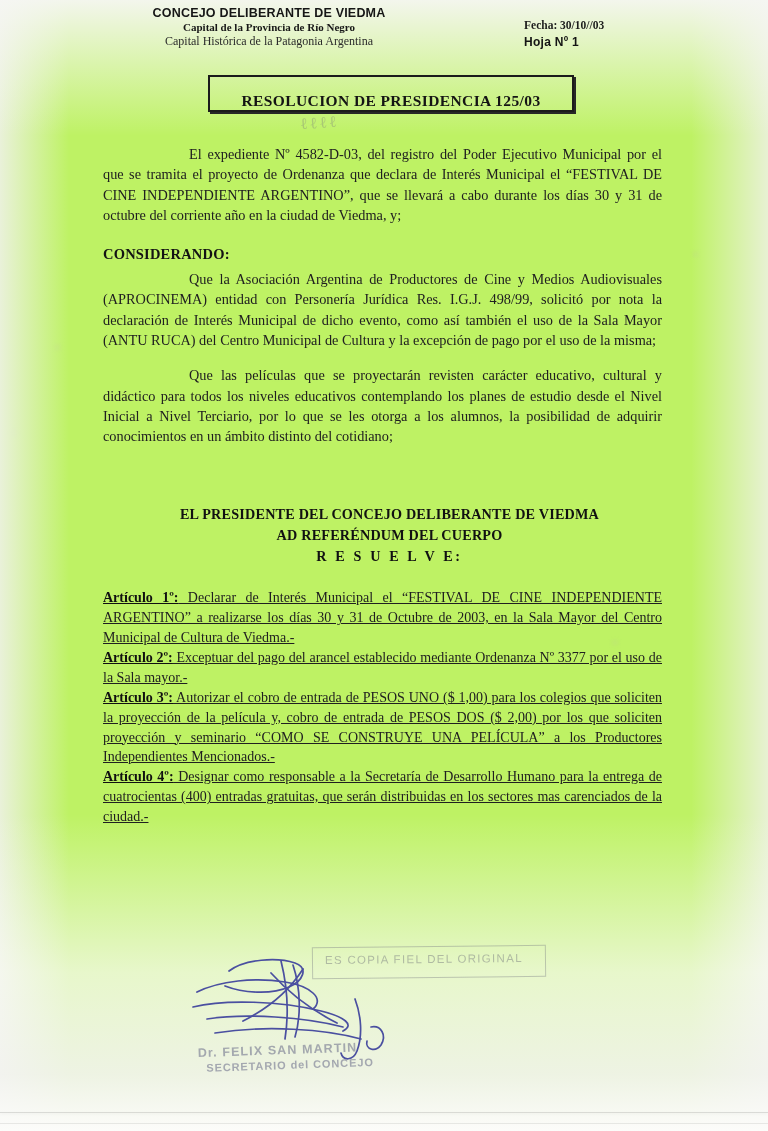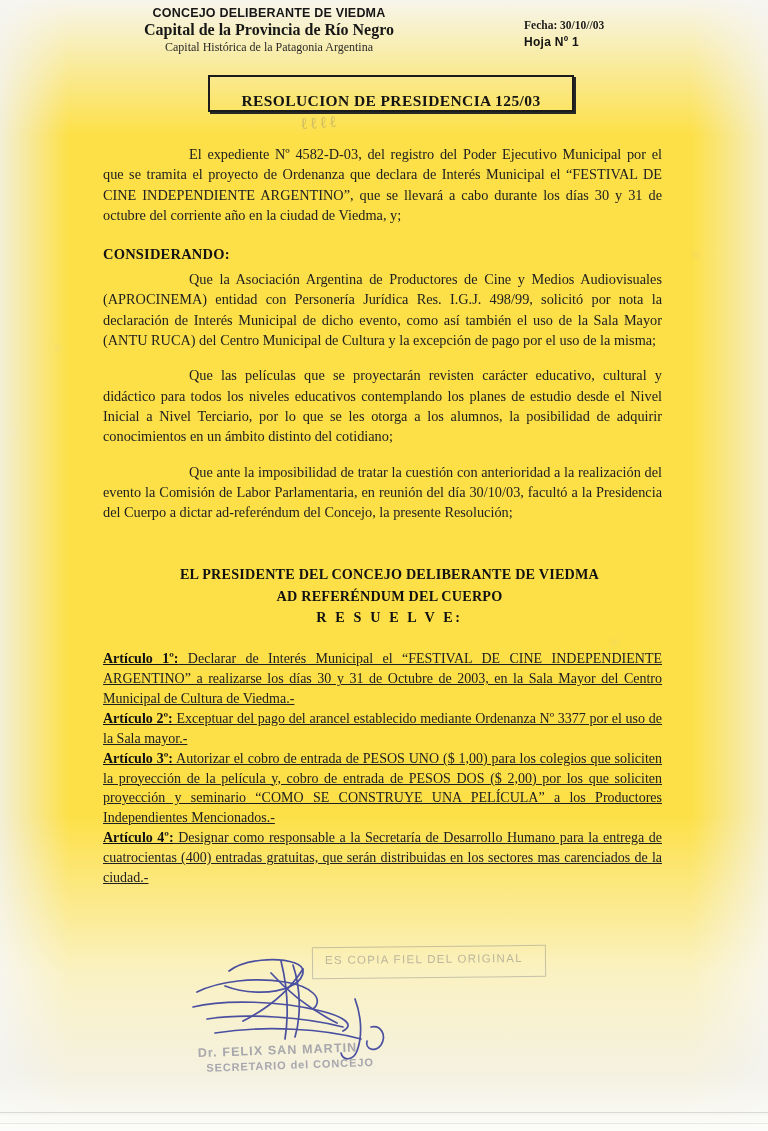--- a/index.html
+++ b/index.html
@@ -5,21 +5,21 @@
   html, body {
     margin: 0;
     padding: 0;
     background: #f2f2f0;
   }
   #page {
     position: relative;
     width: 768px;
     height: 1131px;
     margin: 0 auto;
-    background: #fde047;
+    background: #bef264;
     overflow: hidden;
     font-family: "Liberation Serif", serif;
     color: #1a1a1a;
   }
   
   #page::before {
     content: "";
     position: absolute;
     inset: 0;
     pointer-events: none;
@@ -67,21 +67,21 @@
   .hdr-l1 {
     font-family: "Liberation Sans", sans-serif;
     font-weight: bold;
     font-size: 12.5px;
     letter-spacing: 0.2px;
     color: #161616;
   }
   .hdr-l2 {
     font-family: "Liberation Serif", serif;
     font-weight: bold;
-    font-size: 16px;
+    font-size: 11px;
     margin-top: 1px;
     color: #171717;
   }
   .hdr-l3 {
     font-family: "Liberation Serif", serif;
     font-size: 12px;
     margin-top: 1px;
     color: #2a2a2a;
   }
   .hdr-right {
@@ -278,21 +278,20 @@
       <p class="para">El expediente Nº 4582-D-03, del registro del Poder Ejecutivo Municipal por el que se tramita el proyecto de Ordenanza que declara de Interés Municipal el “FESTIVAL DE CINE INDEPENDIENTE ARGENTINO”, que se llevará a cabo durante los días 30 y 31 de octubre del corriente año en la ciudad de Viedma, y;</p>
 
       <div class="gap-l"></div>
 
       <div class="sec-label">CONSIDERANDO:</div>
       <div class="gap-s"></div>
       <p class="para">Que la Asociación Argentina de Productores de Cine y Medios Audiovisuales (APROCINEMA) entidad con Personería Jurídica Res. I.G.J. 498/99, solicitó por nota la declaración de Interés Municipal de dicho evento, como así también el uso de la Sala Mayor (ANTU RUCA) del Centro Municipal de Cultura y la excepción de pago por el uso de la misma;</p>
       <div class="gap-m"></div>
       <p class="para">Que las películas que se proyectarán revisten carácter educativo, cultural y didáctico para todos los niveles educativos contemplando los planes de estudio desde el Nivel Inicial a Nivel Terciario, por lo que se les otorga a los alumnos, la posibilidad de adquirir conocimientos en un ámbito distinto del cotidiano;</p>
       <div class="gap-m"></div>
-      <p class="para">Que ante la imposibilidad de tratar la cuestión con anterioridad a la realización del evento la Comisión de Labor Parlamentaria, en reunión del día 30/10/03, facultó a la Presidencia del Cuerpo a dictar ad-referéndum del Concejo, la presente Resolución;</p>
 
       <div class="gap-l"></div>
 
 
       <div class="gap-l"></div>
 
       <div class="resolve-head">
         <div>EL PRESIDENTE DEL CONCEJO DELIBERANTE DE VIEDMA</div>
         <div>AD REFERÉNDUM DEL CUERPO</div>
         <div class="sp">R E S U E L V E:</div>

